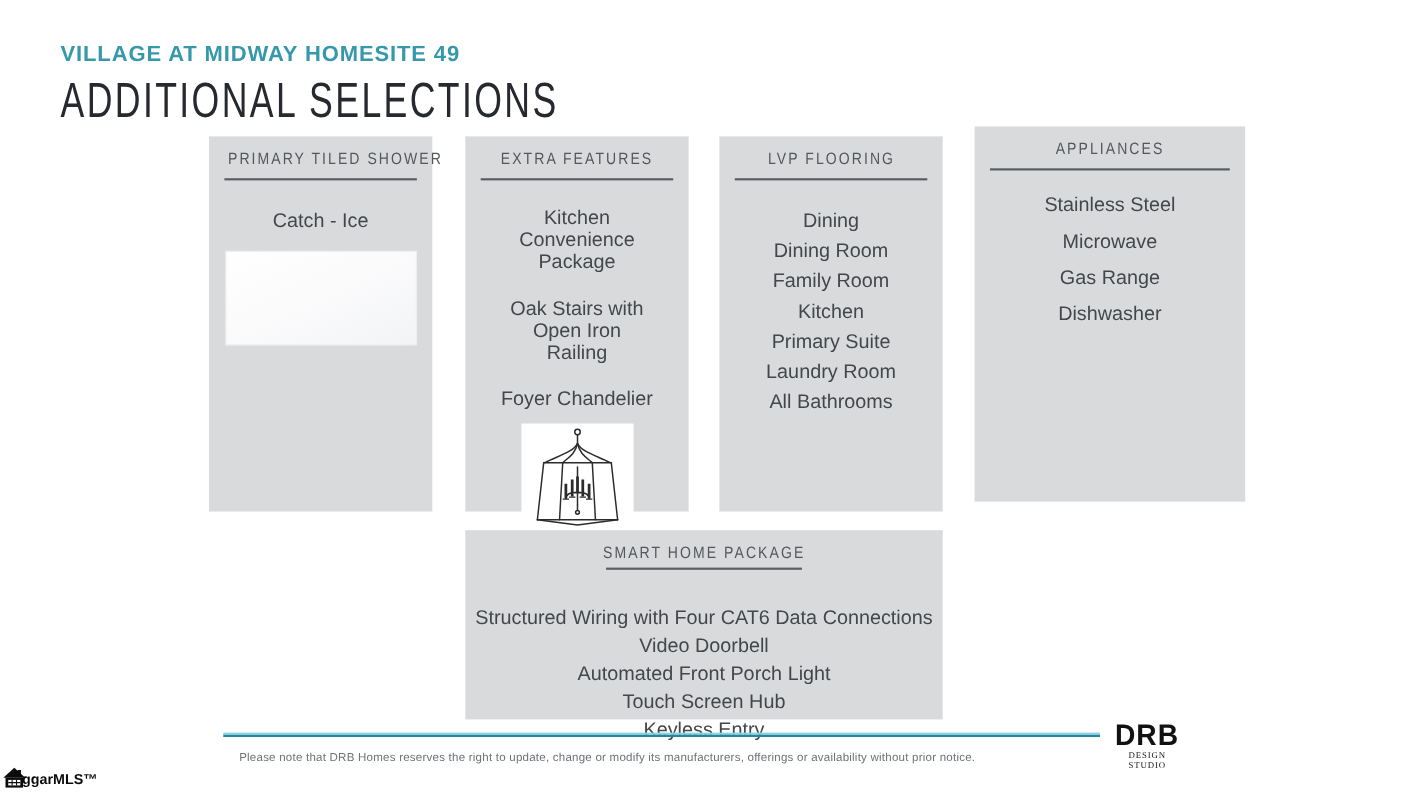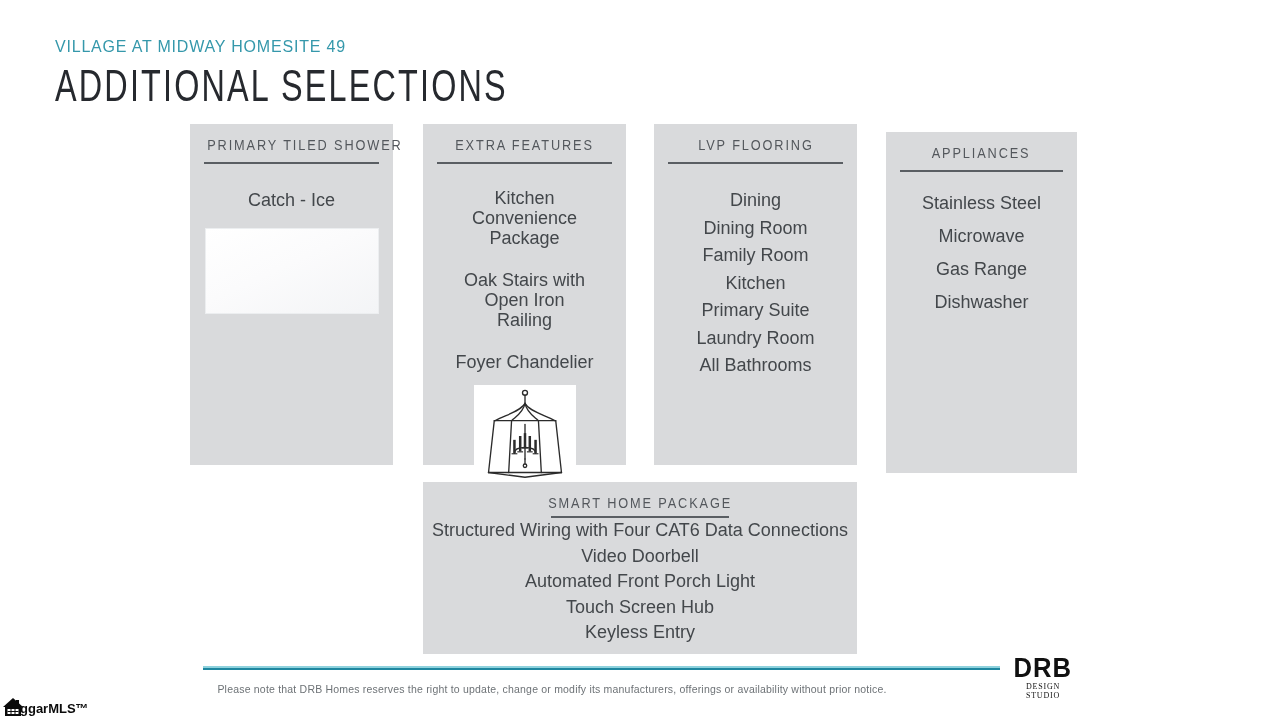--- a/index.html
+++ b/index.html
@@ -1,42 +1,42 @@
 <!DOCTYPE html>
 <html><head>
 <meta charset="utf-8">
 <style>
   html,body{margin:0;padding:0;background:#ffffff;}
   .page{position:relative;width:1280px;height:720px;background:#ffffff;overflow:hidden;
         font-family:"Liberation Sans",sans-serif;}
 
   
   .hdr{position:absolute;left:55px;top:38px;}
-  .community{color:#3598ab;font-size:16px;font-weight:400;letter-spacing:0.8px;}
+  .community{color:#3598ab;font-size:20px;font-weight:700;letter-spacing:0.8px;}
   .big-title{margin-top:4px;color:#26292e;font-size:45px;font-weight:400;letter-spacing:3px;
              display:inline-block;transform:scaleX(0.72);transform-origin:left top;white-space:nowrap;}
 
   
   .card{position:absolute;background:#d9dadc;}
   .card-head{margin-top:12px;text-align:center;color:#53575c;font-size:15px;}
   .card-head span{display:inline-block;transform:scaleX(0.85);letter-spacing:2.2px;white-space:nowrap;}
   .card-rule{border-bottom:2px solid #5a5e63;margin:9px 14px 0 14px;}
   .items{color:#43474b;font-size:18px;text-align:center;}
   .item{line-height:20px;margin:0 auto;}
 
   .lvp .item{line-height:27.5px;}
   .appl .item{line-height:33px;}
 
   .swatch{width:174px;height:86px;margin:18px auto 0;background:linear-gradient(155deg,#ffffff 0%,#fbfbfc 45%,#f3f4f6 100%);
           box-shadow:inset 0 0 0 1px #eceef0;}
   .chand-box{width:102px;height:102px;margin:13px auto 0;background:#ffffff;display:flex;align-items:center;justify-content:center;}
 
   
   .smart-rule{width:178px;border-bottom:2px solid #5a5e63;margin:5px auto 0;}
-  .smart .items{margin-top:0;}
+  .smart .items{margin-top:31px;}
   .smart .item{line-height:25.5px;}
 
   
   .footline{position:absolute;left:203px;top:666px;width:797px;height:0;
             border-top:2px solid #8fd2dd;border-bottom:2px solid #1f87a0;}
   .disclaimer{position:absolute;left:0;top:683px;width:1104px;text-align:center;
               color:#6d7276;font-size:10.5px;letter-spacing:0.2px;}
   .drb{position:absolute;left:1008px;top:654px;width:70px;text-align:center;}
   .drb-text{color:#111;font-size:27px;font-weight:700;letter-spacing:1px;line-height:28px;
             display:inline-block;transform:scaleX(0.95);}
@@ -120,21 +120,21 @@
       <div class="item">Dining</div>
       <div class="item">Dining Room</div>
       <div class="item">Family Room</div>
       <div class="item">Kitchen</div>
       <div class="item">Primary Suite</div>
       <div class="item">Laundry Room</div>
       <div class="item">All Bathrooms</div>
     </div>
   </div>
 
-  <div class="card appl" style="left:886px;top:132px;width:191px;height:341px">
+  <div class="card appl" style="left:886px;top:115px;width:246px;height:341px">
     <div class="card-head"><span>APPLIANCES</span></div>
     <div class="card-rule"></div>
     <div class="items" style="margin-top:15px">
       <div class="item">Stainless Steel</div>
       <div class="item">Microwave</div>
       <div class="item">Gas Range</div>
       <div class="item">Dishwasher</div>
     </div>
   </div>
 

